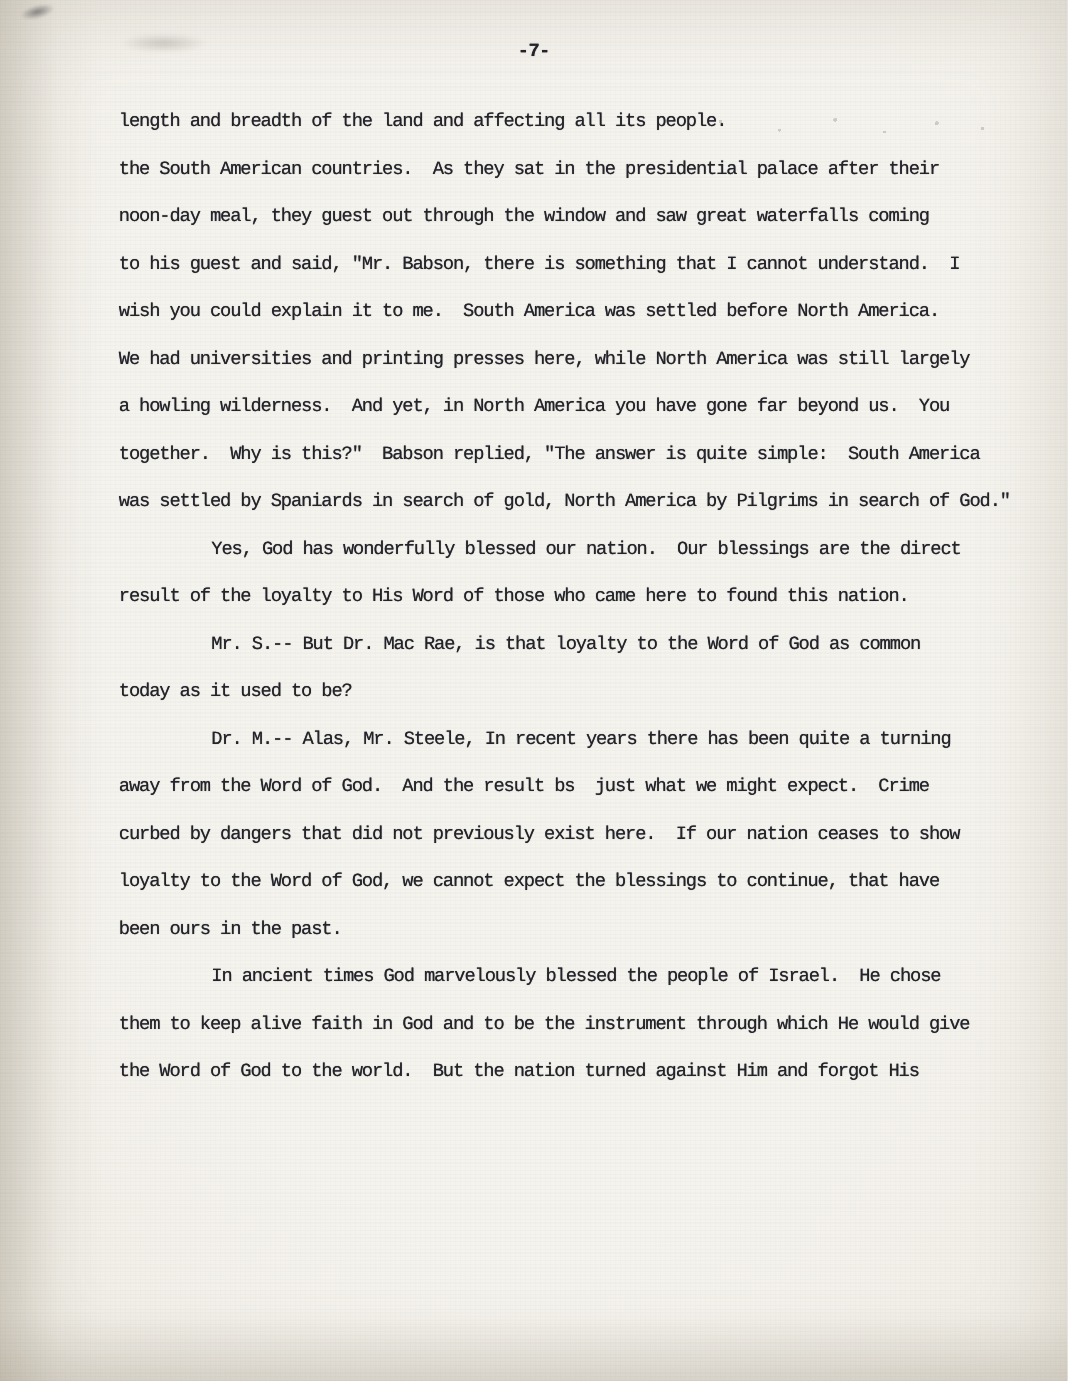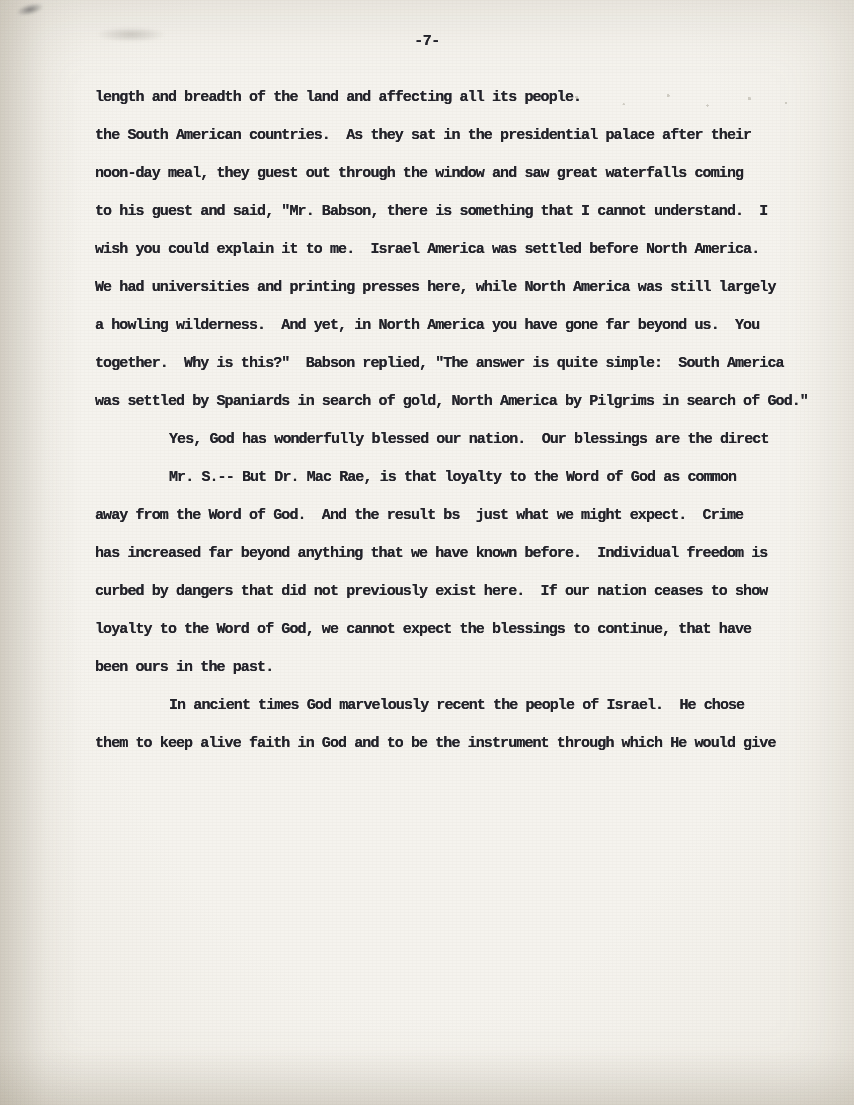--- a/index.html
+++ b/index.html
@@ -23,21 +23,21 @@
       repeating-linear-gradient(90deg, rgba(90,85,70,.35) 0 1px, transparent 1px 4px);
     mix-blend-mode:multiply;
   }
   .page-number{
     position:absolute;top:33px;left:0;width:854px;text-align:center;
     font-size:15px;font-weight:700;letter-spacing:-0.5px;
     text-shadow:0 0 0.6px rgba(25,25,35,0.85);
   }
   .body-text{
     position:absolute;top:79px;left:95px;width:720px;
-    font-size:15px;font-weight:700;line-height:38px;letter-spacing:-0.9px;
+    font-size:15px;font-weight:400;line-height:38px;letter-spacing:-0.9px;
     text-shadow:0 0 0.6px rgba(25,25,35,0.8);
   }
   .line{white-space:pre;height:38px;}
   .line.indent{text-indent:74px;}
   
   .artifact{position:absolute;pointer-events:none;}
   .edge-left{
     left:0;top:0;width:84px;height:1105px;
     background:linear-gradient(90deg, rgba(140,130,110,0.22), rgba(140,130,110,0.04) 55%, transparent);
   }
@@ -77,28 +77,31 @@
   <div class="artifact smudge-top"></div>
   <div class="artifact speckle-band"></div>
 
   <div class="page-number">-7-</div>
 
   <div class="body-text">
       <div class="line">length and breadth of the land and affecting all its people.</div>
       <div class="line">the South American countries.  As they sat in the presidential palace after their</div>
       <div class="line">noon-day meal, they guest out through the window and saw great waterfalls coming</div>
       <div class="line">to his guest and said, "Mr. Babson, there is something that I cannot understand.  I</div>
-      <div class="line">wish you could explain it to me.  Israel America was settled before North America.</div>
+      <div class="line">wish you could explain it to me.  South America was settled before North America.</div>
       <div class="line">We had universities and printing presses here, while North America was still largely</div>
       <div class="line">a howling wilderness.  And yet, in North America you have gone far beyond us.  You</div>
       <div class="line">together.  Why is this?"  Babson replied, "The answer is quite simple:  South America</div>
       <div class="line">was settled by Spaniards in search of gold, North America by Pilgrims in search of God."</div>
       <div class="line indent">Yes, God has wonderfully blessed our nation.  Our blessings are the direct</div>
+      <div class="line">result of the loyalty to His Word of those who came here to found this nation.</div>
       <div class="line indent">Mr. S.-- But Dr. Mac Rae, is that loyalty to the Word of God as common</div>
+      <div class="line">today as it used to be?</div>
+      <div class="line indent">Dr. M.-- Alas, Mr. Steele, In recent years there has been quite a turning</div>
       <div class="line">away from the Word of God.  And the result bs  just what we might expect.  Crime</div>
-      <div class="line">has increased far beyond anything that we have known before.  Individual freedom is</div>
       <div class="line">curbed by dangers that did not previously exist here.  If our nation ceases to show</div>
       <div class="line">loyalty to the Word of God, we cannot expect the blessings to continue, that have</div>
       <div class="line">been ours in the past.</div>
-      <div class="line indent">In ancient times God marvelously recent the people of Israel.  He chose</div>
+      <div class="line indent">In ancient times God marvelously blessed the people of Israel.  He chose</div>
       <div class="line">them to keep alive faith in God and to be the instrument through which He would give</div>
+      <div class="line">the Word of God to the world.  But the nation turned against Him and forgot His</div>
     </div>
 </div>
 
 </body></html>

